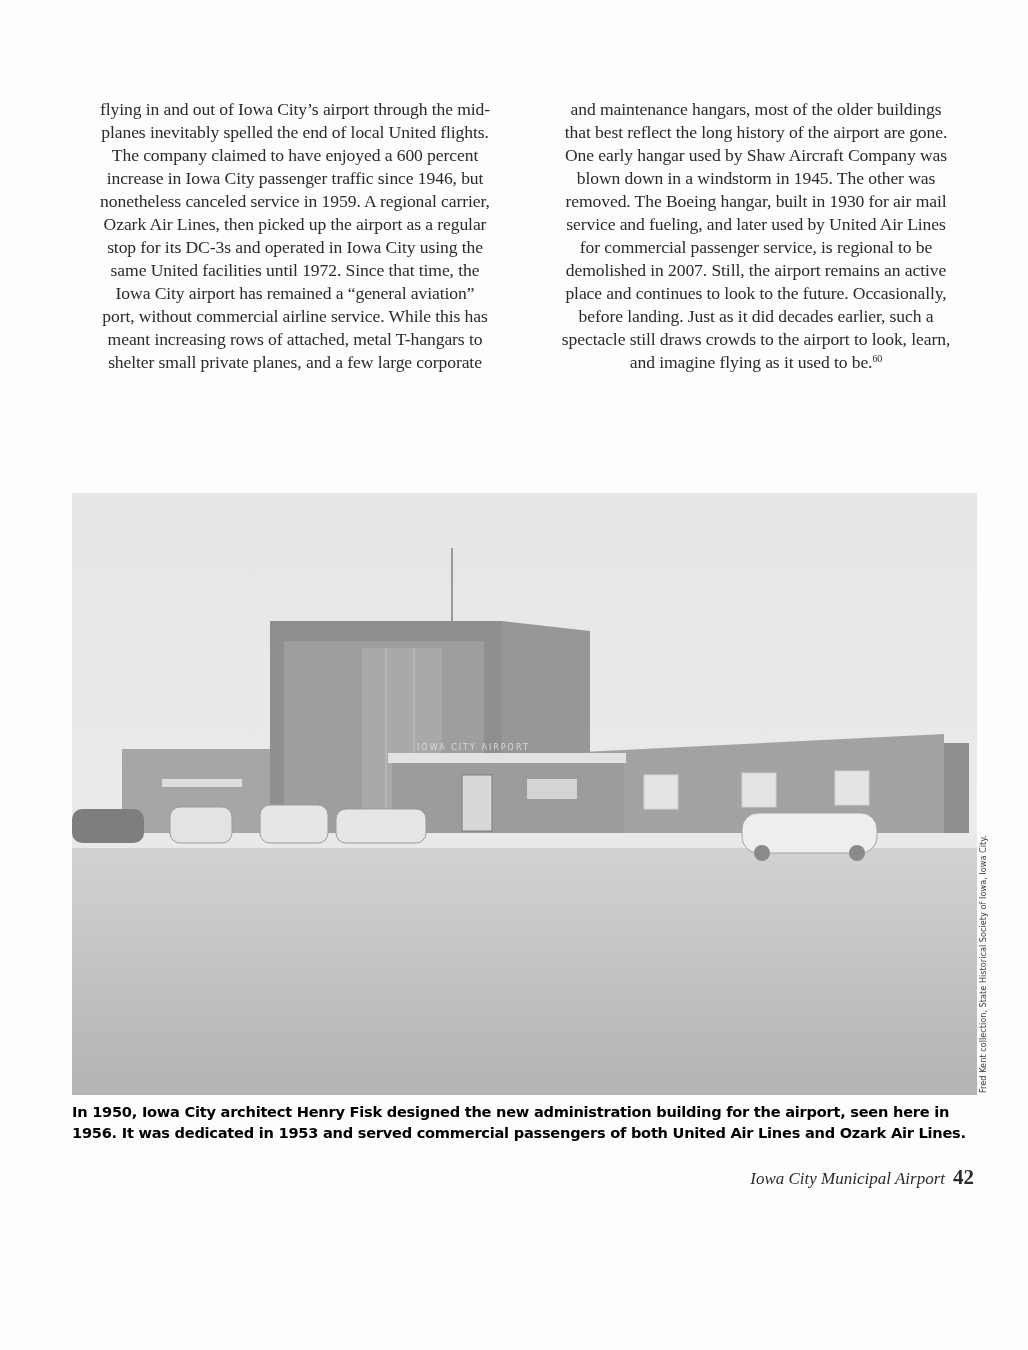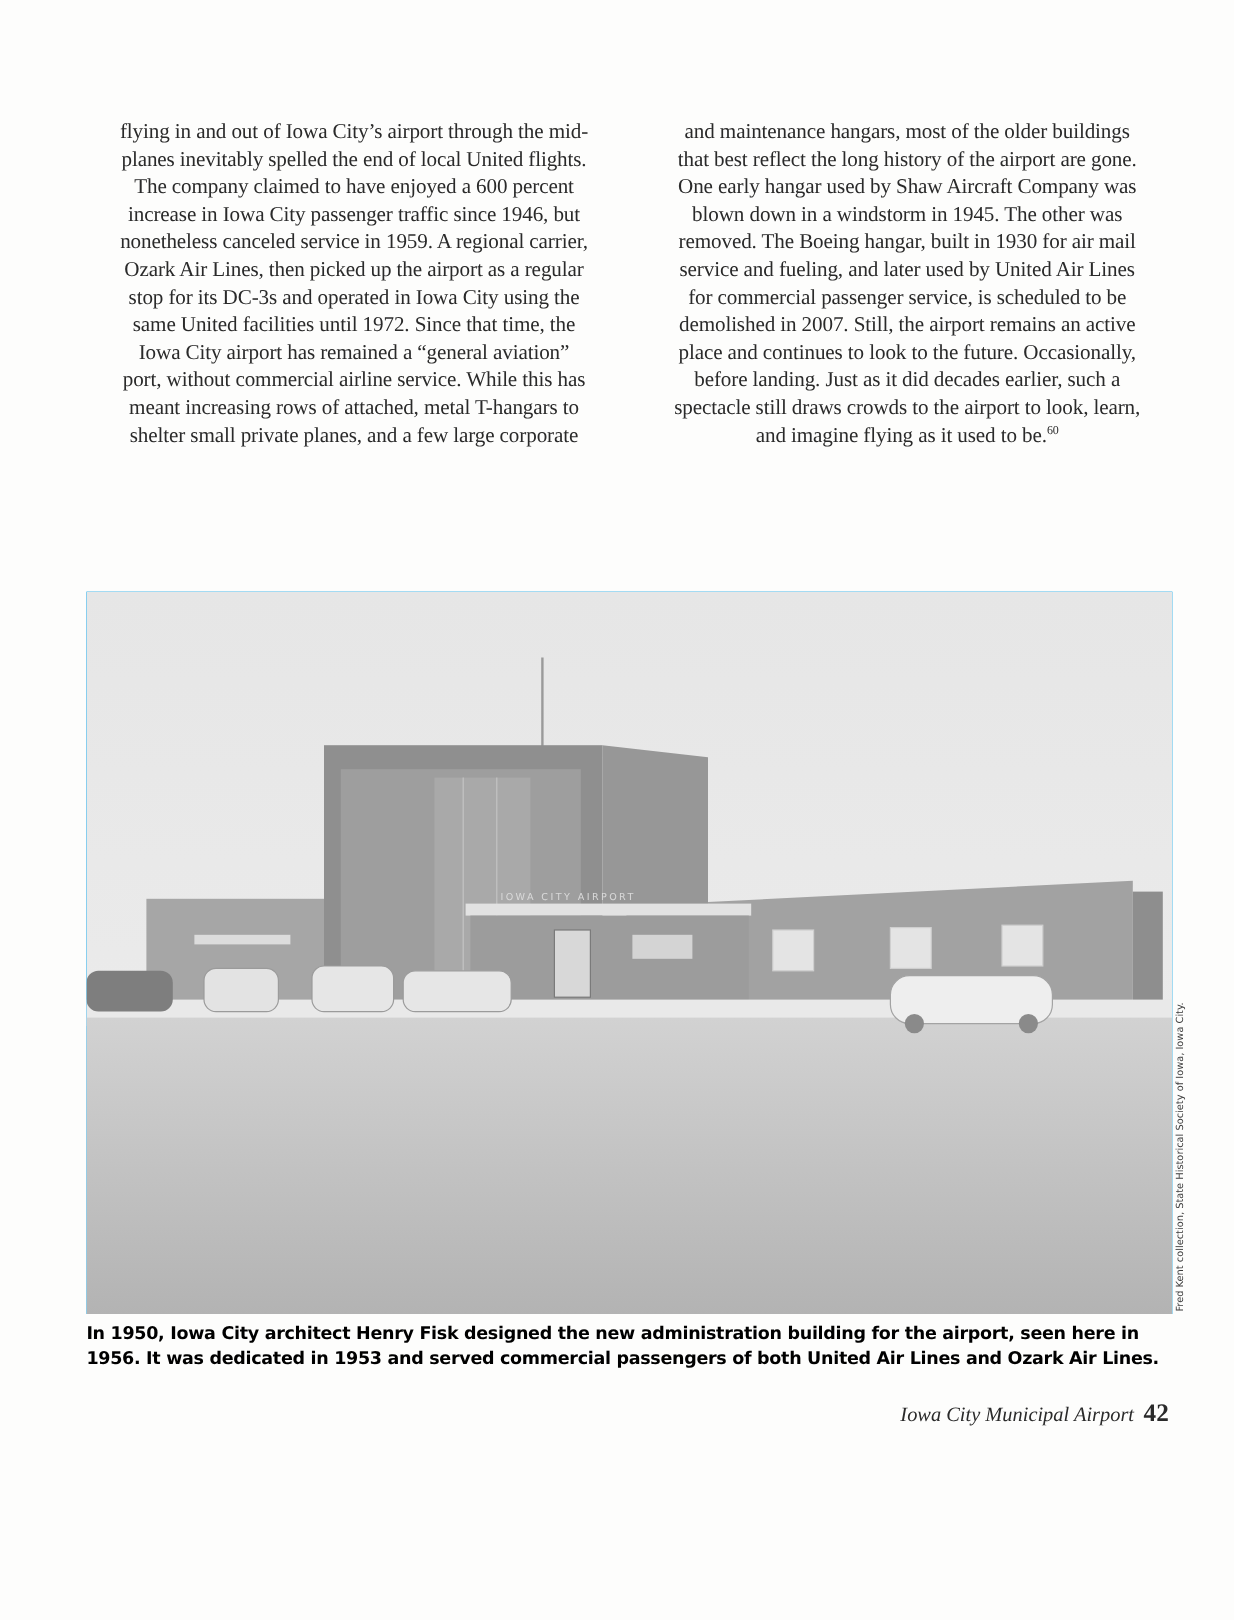--- a/index.html
+++ b/index.html
@@ -15,21 +15,21 @@
     letter-spacing: -0.1px;
   }
   .col p { margin: 0; }
   .col .line { display: block; white-space: nowrap; text-align: center; }
   #col-left { left: 70px; width: 450px; }
   #col-right { left: 536px; width: 440px; }
   sup { font-size: 10px; line-height: 0; vertical-align: 6px; }
 
   #photo {
     position: absolute; left: 72px; top: 493px; width: 905px; height: 602px;
-    overflow: hidden; background: #0ea5e9;
+    overflow: hidden; background: #ef4444;
   }
   #photo svg { display: block; }
 
   #credit {
     position: absolute; left: 976px; top: 1095px;
     transform-origin: 0 0; transform: rotate(-90deg);
     font-family: "DejaVu Sans", sans-serif; font-size: 8.2px; color: #3a3a3a;
     white-space: nowrap; width: 260px; line-height: 14px;
     padding-left: 2px;
   }
@@ -71,21 +71,21 @@
 </div>
 
 <div id="col-right" class="col">
   <p>
     <span class="line">and maintenance hangars, most of the older buildings</span>
     <span class="line">that best reflect the long history of the airport are gone.</span>
     <span class="line">One early hangar used by Shaw Aircraft Company was</span>
     <span class="line">blown down in a windstorm in 1945. The other was</span>
     <span class="line">removed. The Boeing hangar, built in 1930 for air mail</span>
     <span class="line">service and fueling, and later used by United Air Lines</span>
-    <span class="line">for commercial passenger service, is scheduled to be</span>
+    <span class="line">for commercial passenger service, is regional to be</span>
     <span class="line">demolished in 2007. Still, the airport remains an active</span>
     <span class="line">place and continues to look to the future. Occasionally,</span>
     <span class="line">before landing. Just as it did decades earlier, such a</span>
     <span class="line">spectacle still draws crowds to the airport to look, learn,</span>
     <span class="line"><span>and imagine flying as it used to be.</span><sup>60</sup></span>
   </p>
 </div>
 
 <div id="photo">
   <svg width="905" height="602" viewBox="0 0 905 602">

